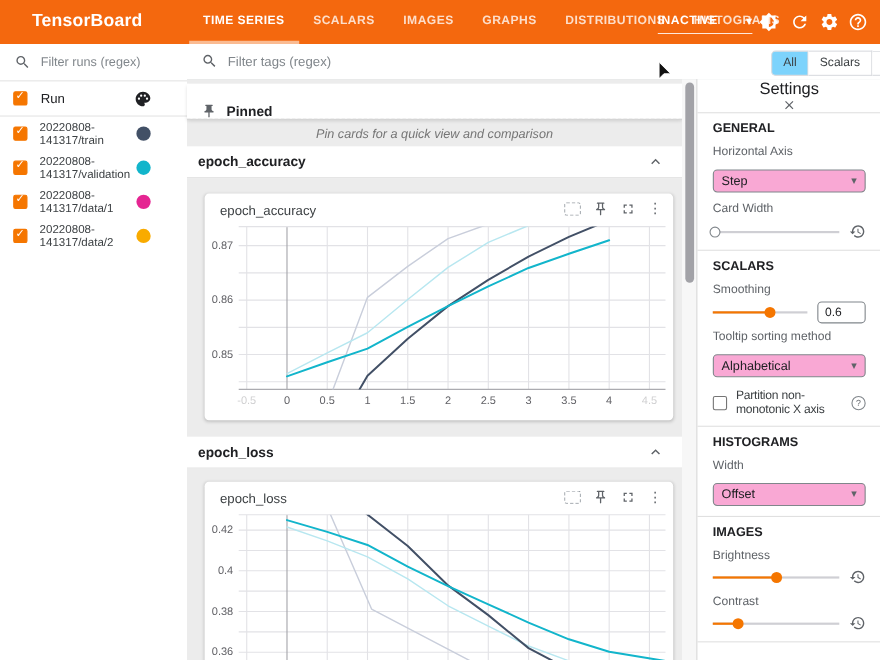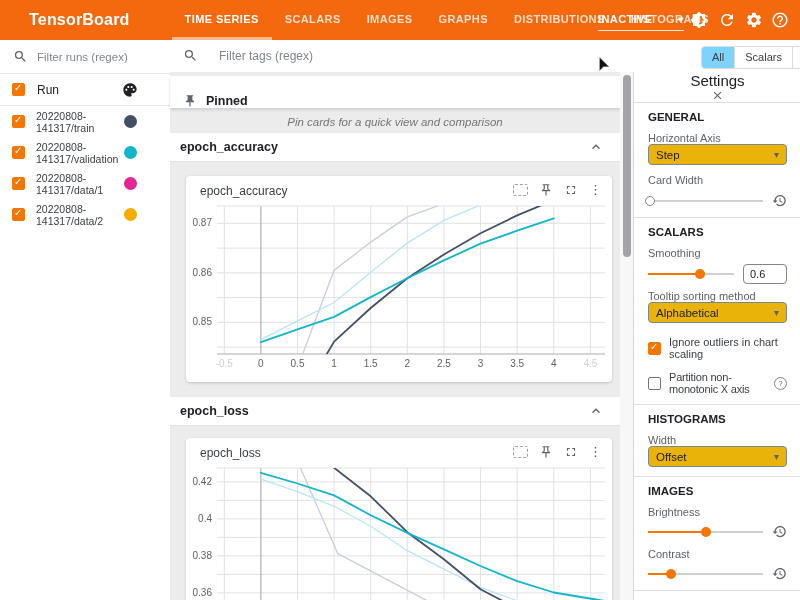--- a/index.html
+++ b/index.html
@@ -59,22 +59,22 @@
   .scrollbar{position:absolute;left:620px;top:72px;width:13px;height:528px;background:#f7f7f7;}
   .thumb{position:absolute;left:2.5px;top:3px;width:8px;height:182px;background:#a2a2a7;border-radius:4px;cursor:pointer;}
   
   .panel{position:absolute;left:633px;top:72px;width:167px;height:528px;background:#fff;border-left:1px solid #d7d7d7;}
   .sp-head{height:30px;display:flex;align-items:center;justify-content:space-between;padding:0 14px;border-bottom:1px solid #e0e0e0;flex-direction:column;}
   .sp-title{font-size:15px;color:#202124;}
   .sp-sec{padding:8px 14px 9px;border-bottom:1px solid #e0e0e0;}
   .sp-sec.first{padding-top:8px;}
   .sp-heading{font-size:11.5px;font-weight:bold;color:#202124;}
   .sp-label{font-size:11px;color:#5f6368;margin-top:9px;}
-  .select{margin-top:0;height:19px;border:1px solid #80868b;border-radius:4px;display:flex;align-items:center;
-    justify-content:space-between;padding:0 7px;font-size:11.5px;color:#202124;cursor:pointer;background:#eab308;}
+  .select{margin-top:10px;height:19px;border:1px solid #80868b;border-radius:4px;display:flex;align-items:center;
+    justify-content:space-between;padding:0 7px;font-size:11.5px;color:#202124;cursor:pointer;background:#f9a8d4;}
   .sel-caret{color:#5f6368;font-size:10px;}
   .slider-row{display:flex;align-items:center;margin-top:7px;height:15px;}
   .slider{position:relative;flex:1;height:15px;cursor:pointer;}
   .track{position:absolute;left:0;right:0;top:7px;height:2px;background:#cfcfd4;}
   .fill{position:absolute;left:0;top:0;height:2px;background:#f57600;}
   .knob{position:absolute;top:2.5px;width:10px;height:10px;border-radius:50%;background:#f57600;margin-left:-5px;}
   .slider.hollow .knob{background:#fff;border:1.5px solid #80868b;box-sizing:border-box;}
   .slider.hollow .fill{background:transparent;}
   .reset{flex:none;margin-left:9px;cursor:pointer;}
   .num-input{flex:none;width:36px;height:18px;border:1px solid #80868b;border-radius:4px;margin-left:9px;
@@ -147,21 +147,21 @@
     <span class="dot" style="background: rgb(229, 37, 146);"></span>
   </div>
   <div class="run-row">
     <span class="cb on"></span>
     <span class="run-name"><span>20220808-</span><br><span>141317/data/2</span></span>
     <span class="dot" style="background: rgb(249, 171, 0);"></span>
   </div>
 </aside>
 
 <section class="tagbar">
-  <div style="position:absolute;left:13px;top:8px;display:flex;align-items:center;gap:12px;">
+  <div style="position:absolute;left:13px;top:8px;display:flex;align-items:center;">
     <svg width="15" height="15" viewBox="0 0 24 24">
         <path fill="#5f6368" d="M15.5 14h-.79l-.28-.27A6.47 6.47 0 0 0 16 9.5 6.5 6.5 0 1 0 9.5 16c1.61 0 3.09-.59 4.23-1.57l.27.28v.79l5 4.99L20.49 19l-4.99-5zm-6 0C7.01 14 5 11.99 5 9.5S7.01 5 9.5 5 14 7.01 14 9.5 11.99 14 9.5 14z"></path>
       </svg>
     <span class="ph" style="font-size:12px">Filter tags (regex)</span>
   </div>
   <div class="chipgroup">
     <div class="chip sel">All</div>
     <div class="chip">Scalars</div>
     <div class="chip">Image</div>
 
@@ -351,24 +351,20 @@
           </div>
           <div class="knob" style="left: 60%;"></div>
       </div>
       <div class="num-input">0.6</div>
     </div>
     <div class="sp-label">Tooltip sorting method</div>
     <div class="select">
       <span>Alphabetical</span>
       <span class="sel-caret">▾</span>
     </div>
-    <div class="check-row" style="margin-top:13px">
-      <span class="cb on"></span>
-      <span class="cb-label">Ignore outliers in chart scaling</span>
-    </div>
     <div class="check-row" style="margin-top:11px">
       <span class="cb"></span>
       <span class="cb-label" style="letter-spacing:-.2px">Partition non-monotonic X axis</span>
       <span class="helpb">?</span>
     </div>
   </div>
 
   <div class="sp-sec">
     <div class="sp-heading">HISTOGRAMS</div>
     <div class="sp-label">Width</div>

